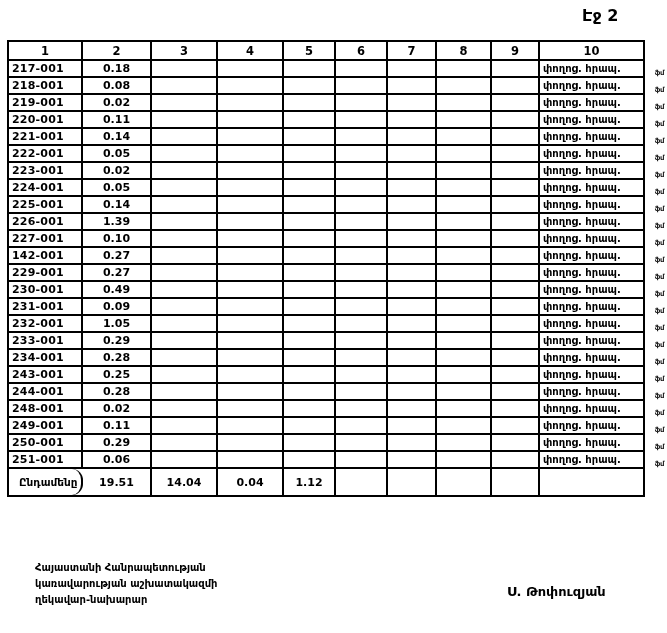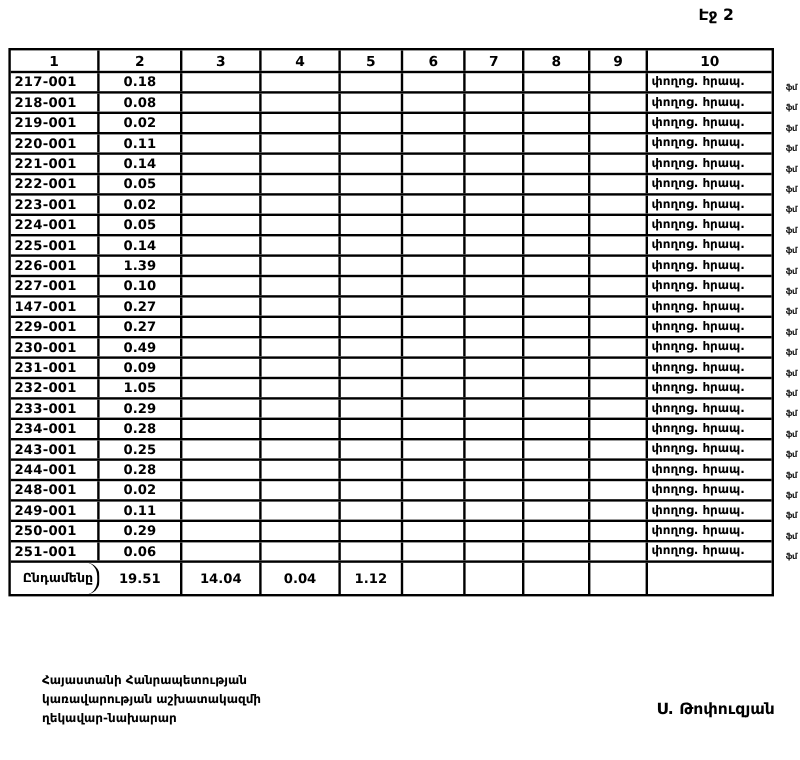--- a/index.html
+++ b/index.html
@@ -6,21 +6,21 @@
   body {
     width:667px; height:633px;
     background:#ffffff;
     font-family:"DejaVu Sans", sans-serif;
     color:#000;
     position:relative;
     overflow:hidden;
   }
   .page-label {
     position:absolute; top:6px; left:582px;
-    font-size:13px; font-weight:bold;
+    font-size:16px; font-weight:bold;
   }
   .table {
     position:absolute; top:40px; left:7px;
     width:638px;
     border:2px solid #000;
     box-sizing:border-box;
     background:#fff;
   }
   .trow {
     position:relative;
@@ -51,21 +51,21 @@
     position:absolute; right:-21px; bottom:-1px;
     font-size:7px; line-height:8px;
     color:#222; font-weight:bold; letter-spacing:-0.5px;margin-top:47px;
   }
   .footer {
     position:absolute; left:35px; top:560px;
     font-size:10px; font-weight:bold; line-height:16px;
   }
   .signature {
     position:absolute; left:507px; top:584px;
-    font-size:13px; font-weight:bold;margin-left:40px;
+    font-size:13px; font-weight:bold;
   }
 </style>
 </head>
 <body>
 
 <div class="page-label">Էջ 2</div>
 
 <div class="table">
   <div class="trow header" id="header-row">
       <div class="cell">1</div>
@@ -229,21 +229,21 @@
     <div class="cell"></div>
     <div class="cell"></div>
     <div class="cell"></div>
     <div class="cell"></div>
     <div class="cell"></div>
     <div class="cell c10 c-note">փողոց. հրապ.</div>
     <span class="mnote">ֆմ</span>
   </div>
 
   <div class="trow">
-    <div class="cell c-id">147-001</div>
+    <div class="cell c-id">142-001</div>
     <div class="cell c-val">0.27</div>
     <div class="cell"></div>
     <div class="cell"></div>
     <div class="cell"></div>
     <div class="cell"></div>
     <div class="cell"></div>
     <div class="cell"></div>
     <div class="cell"></div>
     <div class="cell c10 c-note">փողոց. հրապ.</div>
     <span class="mnote">ֆմ</span>

